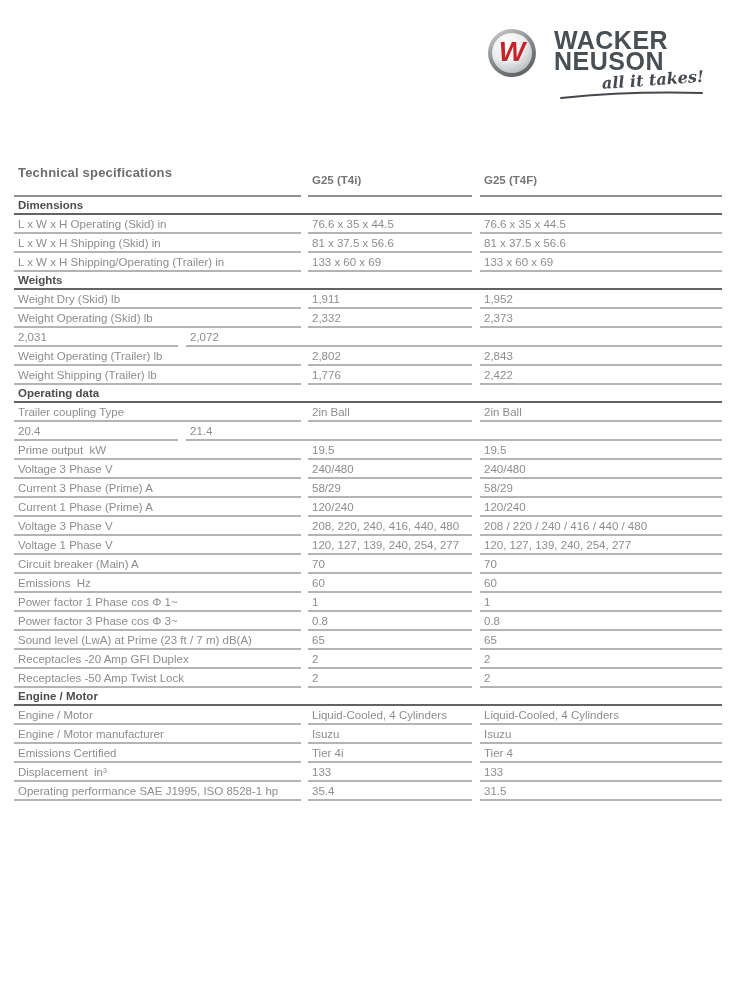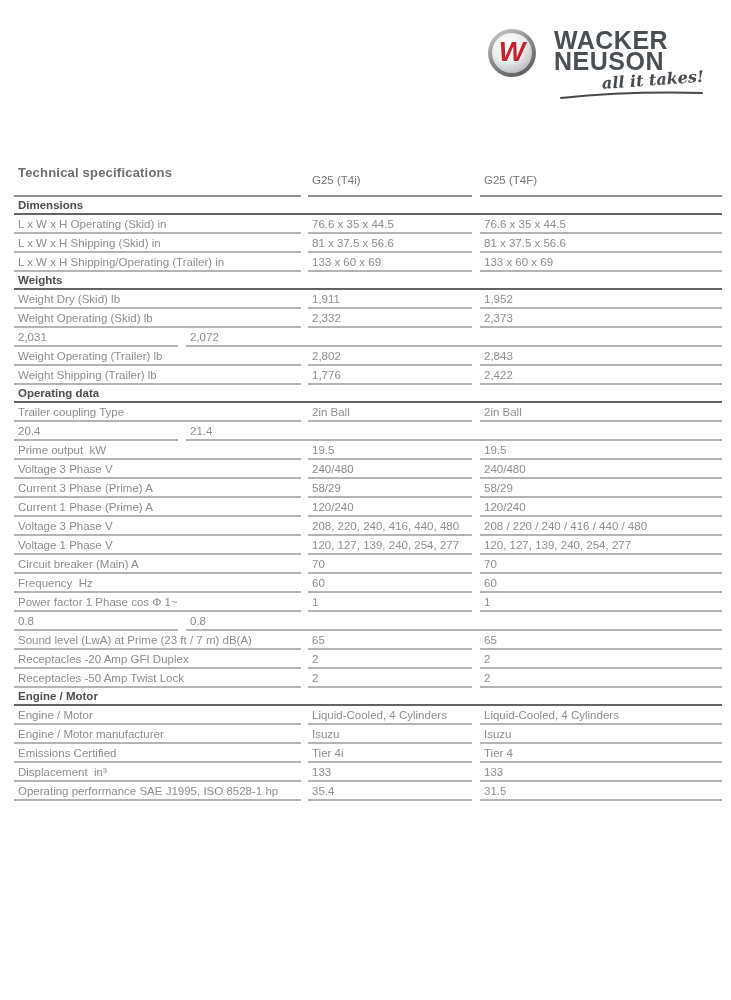--- a/index.html
+++ b/index.html
@@ -103,21 +103,21 @@
     width: 708px;
     font-size: 11.5px;
     color: #8d8d8d;
   }
   .thead-row { display: flex; height: 27px; }
   .thead-row .cell {
     border-bottom: 2px solid #909090;
     display: flex;
     align-items: flex-start;
     padding-top: 4px;
-    font-weight: normal;
+    font-weight: bold;
     color: #777777;
     white-space: pre;
     text-align: right;
   }
   .row { display: flex; height: 19px; }
   .row .cell {
     border-bottom: 2px solid #b4b4b4;
     display: flex;
     align-items: center;
     white-space: pre;
@@ -245,30 +245,31 @@
         <div class="cell c-label">Voltage 1 Phase V</div>
         <div class="cell c-v1">120, 127, 139, 240, 254, 277</div>
         <div class="cell c-v2">120, 127, 139, 240, 254, 277</div>
       </div>
       <div class="row">
         <div class="cell c-label">Circuit breaker (Main) A</div>
         <div class="cell c-v1">70</div>
         <div class="cell c-v2">70</div>
       </div>
       <div class="row">
-        <div class="cell c-label">Frequency  Hz</div>
+        <div class="cell c-label">Emissions  Hz</div>
         <div class="cell c-v1">60</div>
         <div class="cell c-v2">60</div>
       </div>
       <div class="row">
         <div class="cell c-label">Power factor 1 Phase cos Φ 1~</div>
         <div class="cell c-v1">1</div>
         <div class="cell c-v2">1</div>
       </div>
       <div class="row">
+        <div class="cell c-label">Power factor 3 Phase cos Φ 3~</div>
         <div class="cell c-v1">0.8</div>
         <div class="cell c-v2">0.8</div>
       </div>
       <div class="row">
         <div class="cell c-label">Sound level (LwA) at Prime (23 ft / 7 m) dB(A)</div>
         <div class="cell c-v1">65</div>
         <div class="cell c-v2">65</div>
       </div>
       <div class="row">
         <div class="cell c-label">Receptacles -20 Amp GFI Duplex</div>

